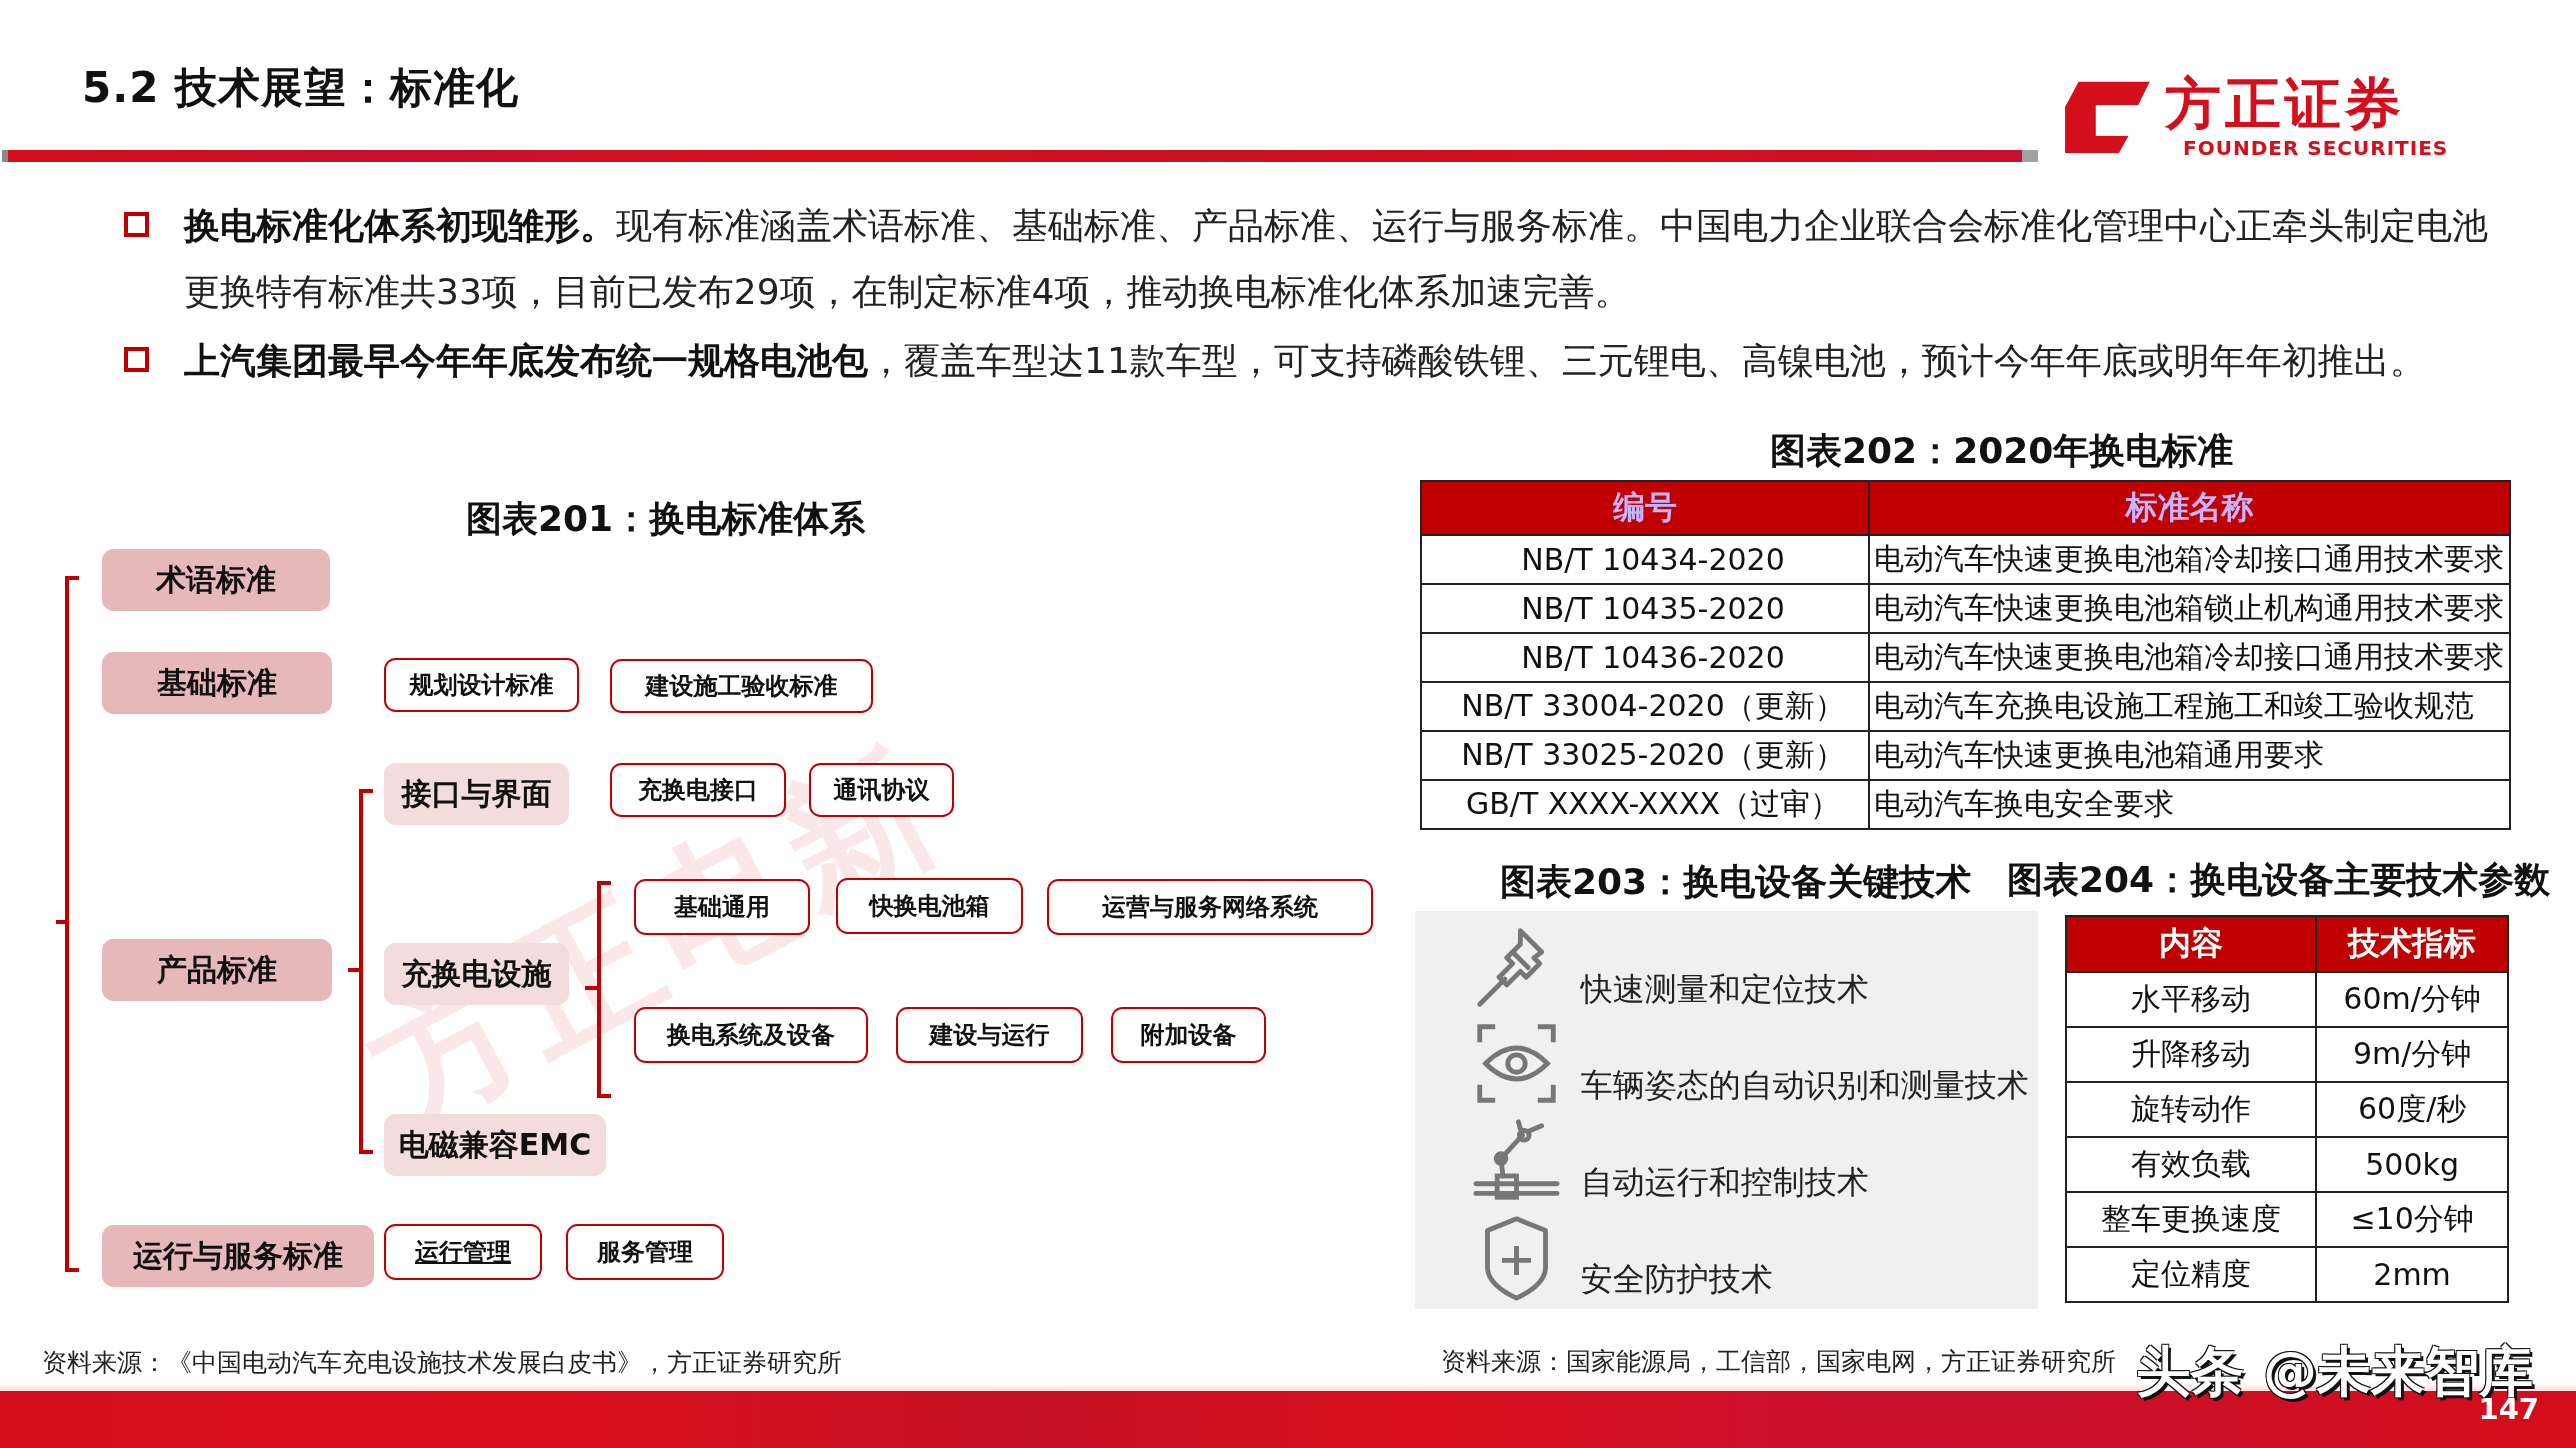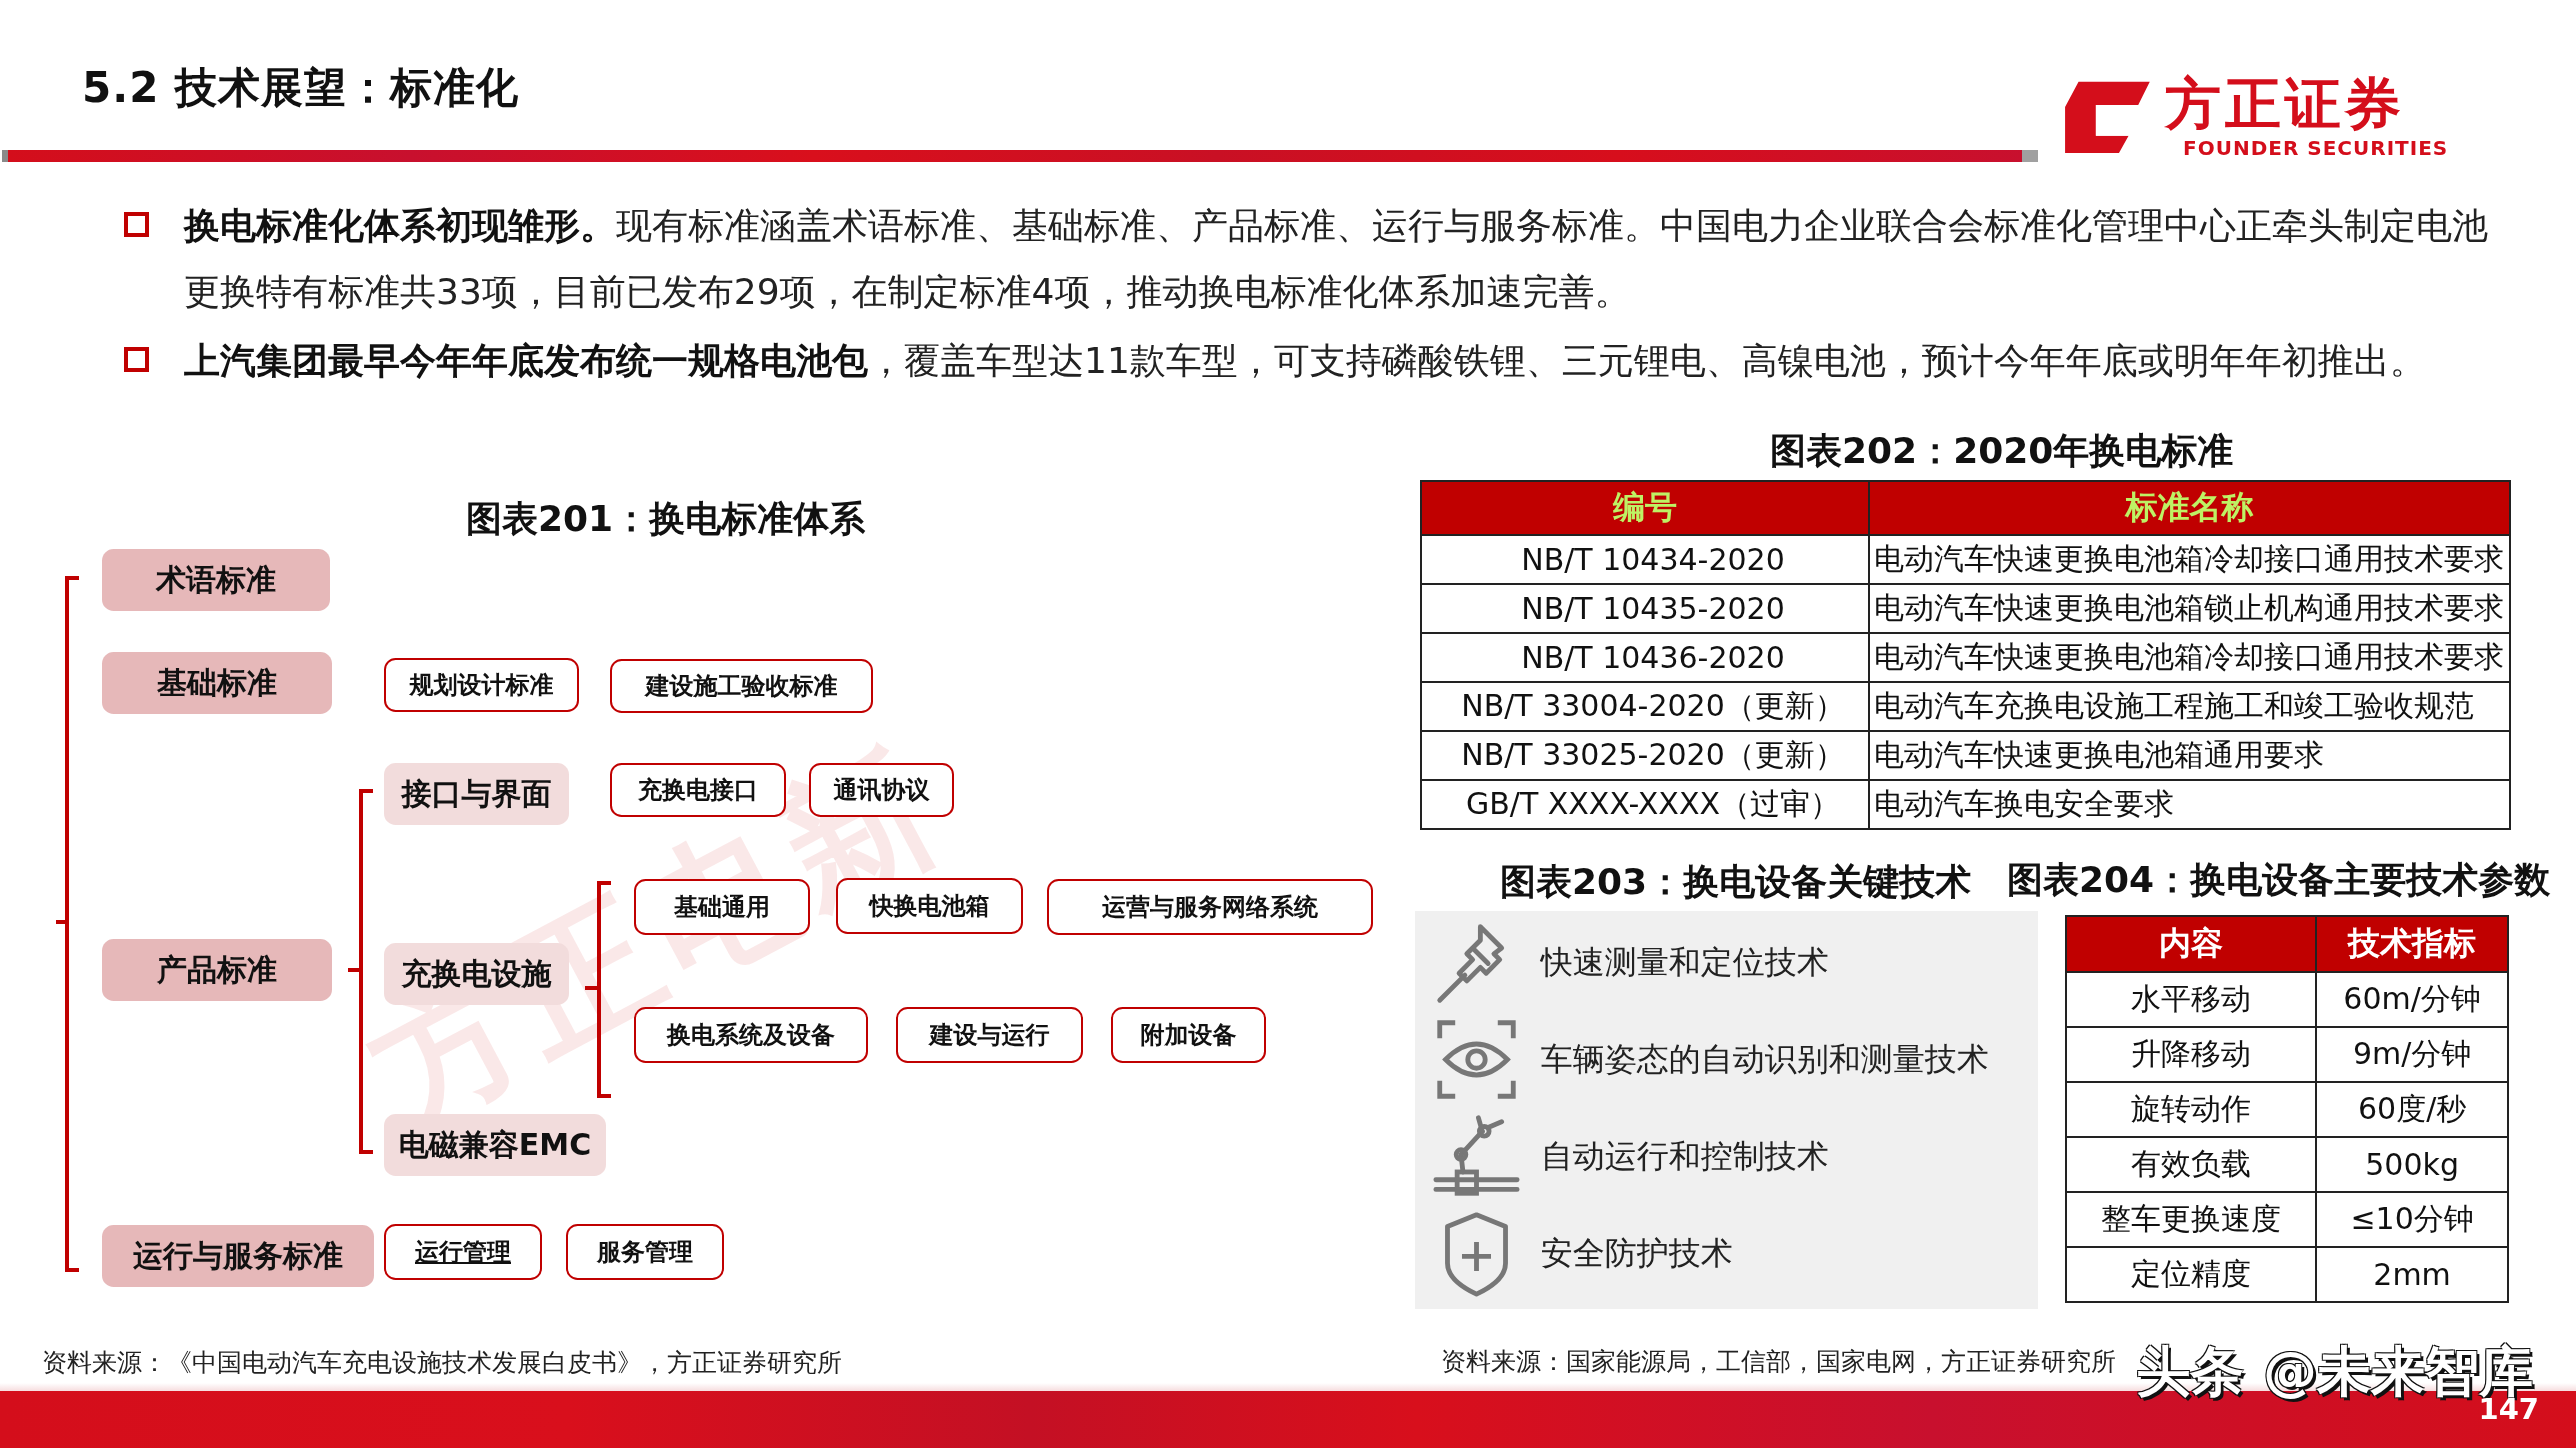--- a/index.html
+++ b/index.html
@@ -35,28 +35,28 @@
   .n1 { background:#e6b8b9; font-size:30px; }
   .n2 { background:#f2dcdc; font-size:30px; }
   .n3 { background:#ffffff; border:2.9px solid #c00000; font-size:24px; border-radius:11.6px; }
   .line { position:absolute; background:#c00000; }
   .watermark { position:absolute; font-size:145px; font-weight:bold; color:rgba(220,80,80,0.13);
     transform:rotate(-28deg); white-space:nowrap; letter-spacing:9.7px; }
 
   
   table { border-collapse:collapse; }
   .std-table { left:1420px; top:480px; width:1091px; }
-  .std-table th { background:#c00000; color:#bef264; font-size:32px; font-weight:bold; height:54px; border:2.9px solid #222; }
+  .std-table th { background:#c00000; color:#c4b5fd; font-size:32px; font-weight:bold; height:54px; border:2.9px solid #222; }
   .std-table td { font-size:30px; height:49px; border:2.9px solid #222; color:#111; white-space:nowrap; }
   .std-table td.c1 { text-align:center; width:448px;padding-left:16px; }
   .std-table td.c2 { text-align:left; padding-left:3.9px; }
 
   
   .tech-panel { left:1415px; top:911px; width:623px; height:398px; background:#f0f0f0; }
-  .tech-row { position:absolute; left:0; width:623px; height:97px; display:flex; align-items:center; }
+  .tech-row { position:absolute; left:0; width:623px; height:97px; display:flex; align-items:flex-end;padding-left:40px; }
   .tech-icon { width:89px; height:89px; margin-left:17.4px; flex:none; }
   .tech-label { font-size:32px; color:#222; margin-left:19.3px; white-space:nowrap; }
 
   
   .param-table { left:2065px; top:915px; width:444px; }
   .param-table th { background:#c00000; color:#fff; font-size:32px; font-weight:bold; height:56px; border:2.9px solid #222; }
   .param-table td { font-size:30px; height:55px; border:2.9px solid #222; text-align:center; color:#111; white-space:nowrap; }
 
   
   .source { font-size:25px; color:#222; white-space:nowrap; }

